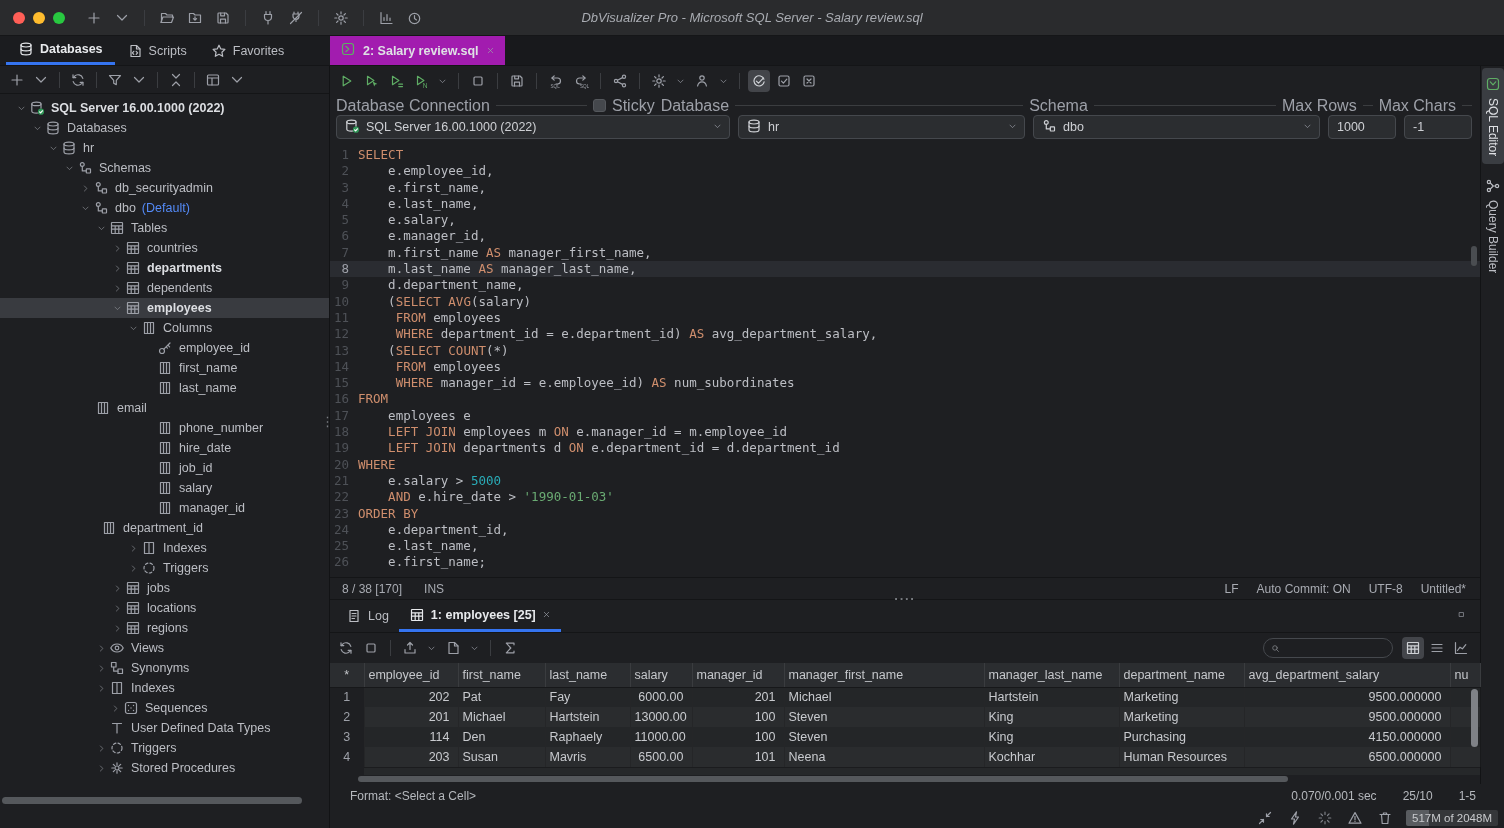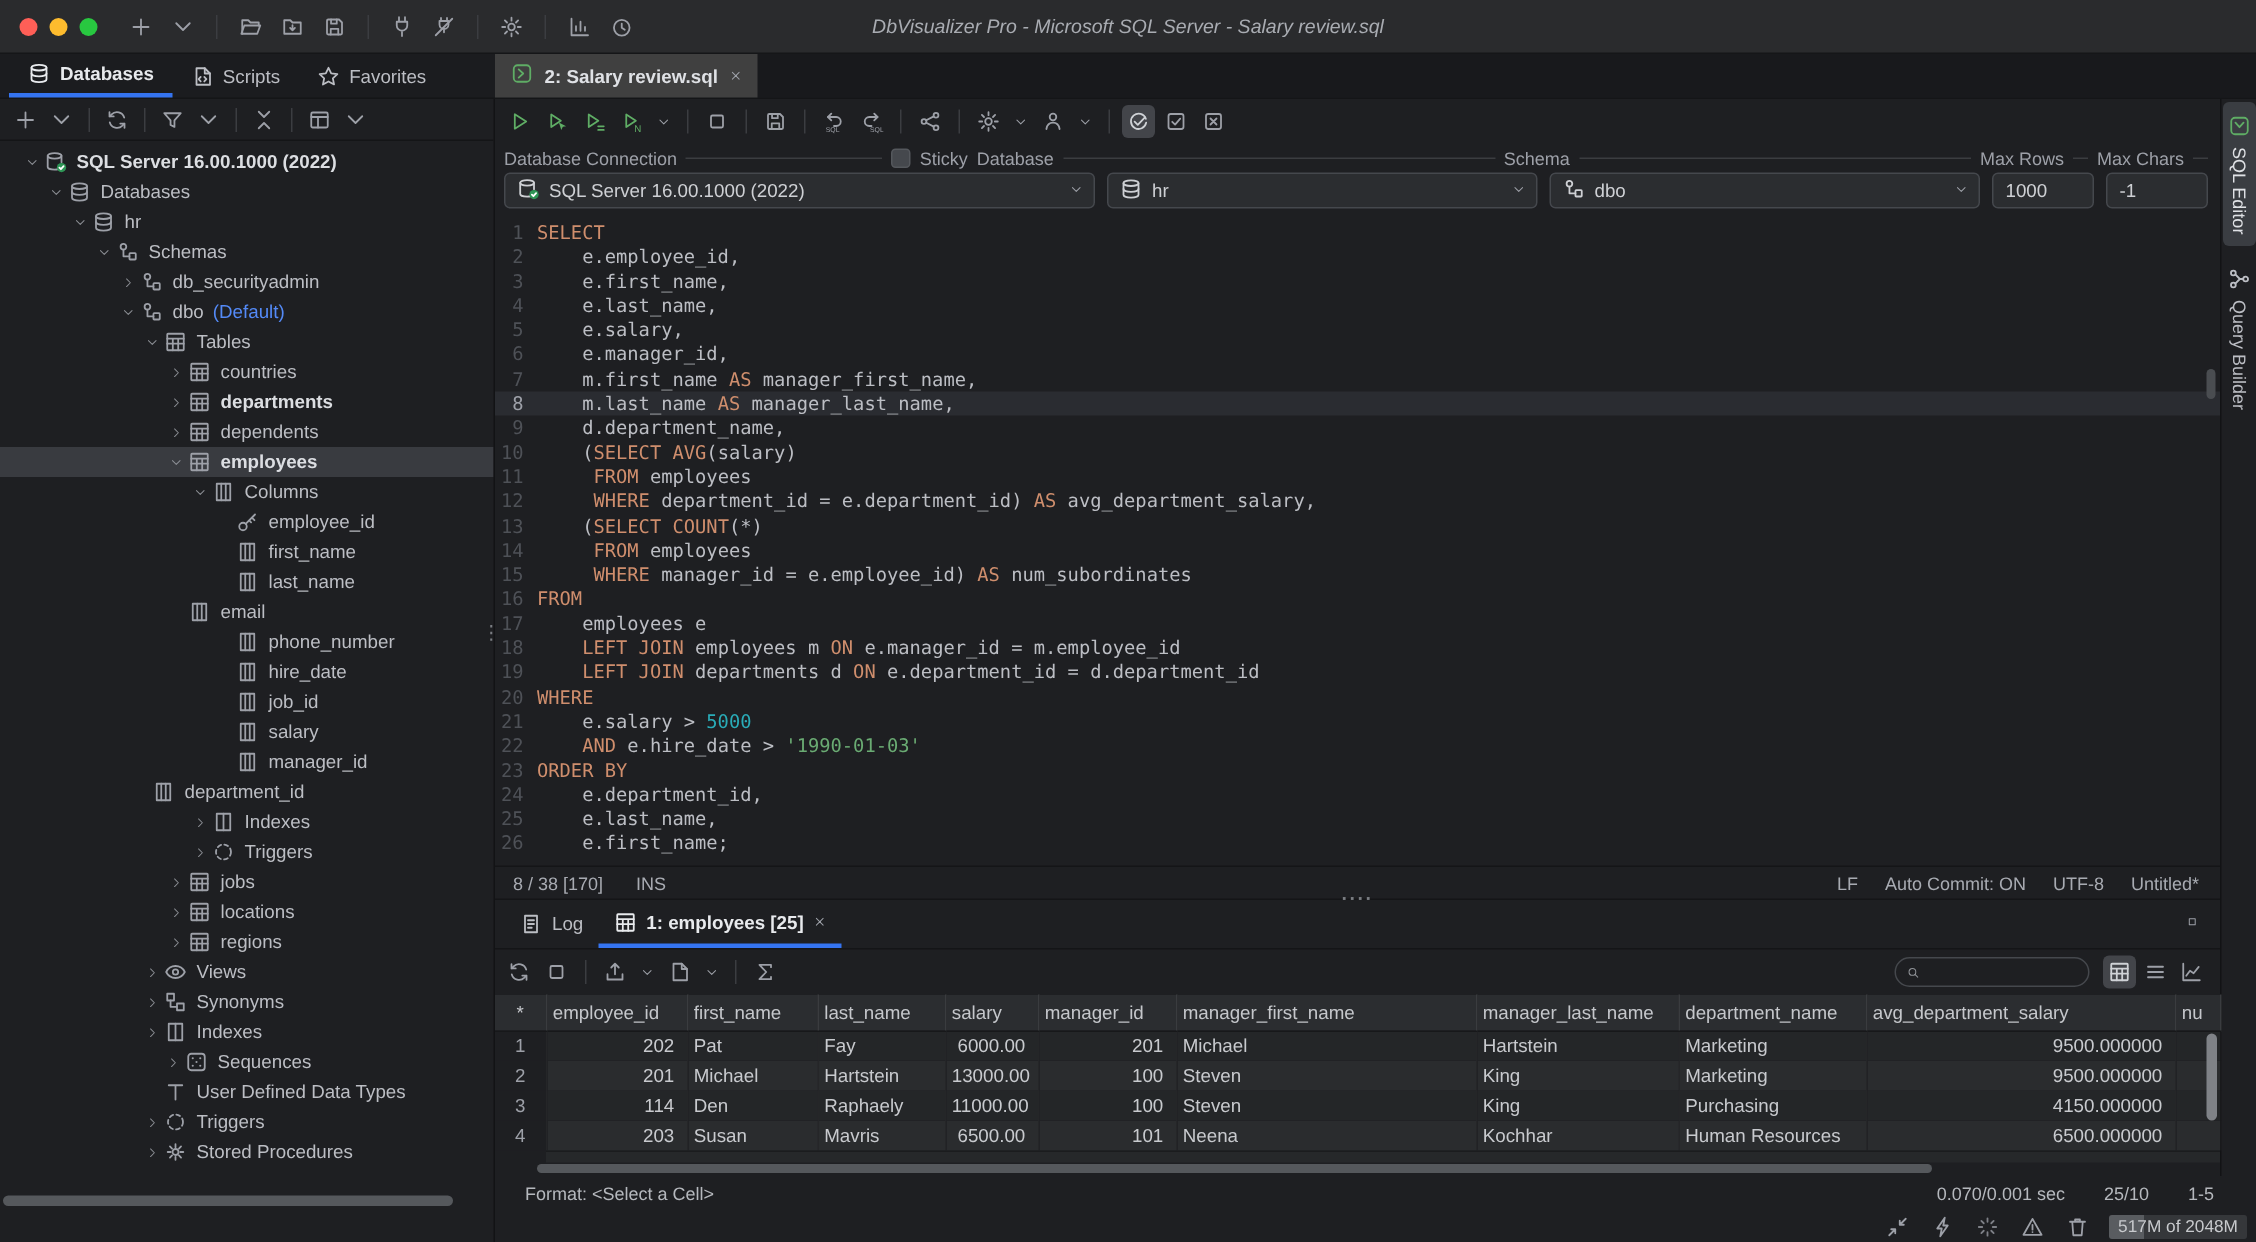--- a/index.html
+++ b/index.html
@@ -19,21 +19,21 @@
   .light { width:12px; height:12px; border-radius:50%; }
   .tb-tools { display:flex; align-items:center; gap:6px; color:#a8abb0; }
   .tb-title { position:absolute; left:0; right:0; text-align:center; color:#a9acb2; font-size:13px; pointer-events:none;font-style:italic; }
 
   
   .tabrow { height:30px; background:#1b1c1f; border-bottom:1px solid #141517; display:flex; }
   .side-tabs { width:330px; display:flex; align-items:stretch; padding-left:6px; }
   .stab { display:flex; align-items:center; gap:6px; padding:0 12px; color:#bcbec4; }
   .stab.active { color:#e8eaed; font-weight:bold; border-bottom:3px solid #3574f0; }
   .etab-strip { flex:1; display:flex; background:#18191c; }
-  .etab { display:flex; align-items:center; gap:7px; padding:0 10px 0 10px; background:#404040; color:#dfe1e5; font-weight:bold; }
+  .etab { display:flex; align-items:center; gap:7px; padding:0 10px 0 10px; background:#a21caf; color:#dfe1e5; font-weight:bold; }
   .etab .close { color:#9da0a8; }
 
   
   .main { display:flex; height:762px; }
   .sidebar { width:330px; border-right:1px solid #121315; display:flex; flex-direction:column; position:relative; }
   .side-toolbar { height:28px; display:flex; align-items:center; gap:2px; padding-left:6px; border-bottom:1px solid #141517; }
   .tree { flex:1; overflow:hidden; padding-top:4px; }
   .trow { height:20px; display:flex; align-items:center; white-space:nowrap; }
   .trow.sel { background:#393b40; }
   .trow .chev { width:15px; display:flex; align-items:center; justify-content:center; color:#8b8e94; }
@@ -47,21 +47,21 @@
 
   .right-wrap { width:1174px; display:flex; flex-direction:column; }
   .top-flex { flex:1; display:flex; min-height:0; }
   .center { width:1150px; display:flex; flex-direction:column; min-width:0; }
 
   
   .ed-toolbar { height:30px; display:flex; align-items:center; gap:3px; padding-left:5px; }
 
   
   .conn-panel { height:48px; padding:0 8px 0 6px; }
-  .lab-row { height:19px; display:flex; align-items:center; gap:6px; color:#9da0a8; font-size:12px; }
+  .lab-row { height:19px; display:flex; align-items:center; gap:6px; color:#9da0a8; font-size:16px; }
   .hl { height:1px; background:#3b3d40; }
   .checkbox { width:13px; height:13px; border-radius:3px; background:#45484d; border:1px solid #55585d; }
   .fld-row { display:flex; gap:8px; height:24px; }
   .dd { background:#2b2d30; border:1px solid #45484d; border-radius:4px; display:flex; align-items:center; gap:6px; padding:0 7px; color:#ced0d4; }
   .dd .caret { margin-left:auto; color:#9da0a8; }
   .numfld { background:#2b2d30; border:1px solid #45484d; border-radius:4px; display:flex; align-items:center; padding:0 8px; color:#ced0d4; }
 
   
   .code-area { flex:1; position:relative; overflow:hidden; background:#1e1f22; font-family:"DejaVu Sans Mono", monospace; font-size:12.5px; padding-top:3px; }
   .cline { display:flex; height:16.3px; line-height:16.3px; white-space:pre; }
@@ -483,21 +483,21 @@
         <div class="trow" style="padding-left:142px">
           <span class="chev"></span>
           <span class="nicon">
             <svg class="ic " viewBox="0 0 16 16" fill="none" stroke="currentColor" stroke-width="1.2" stroke-linecap="round" stroke-linejoin="round">
               <rect x="3.5" y="2.5" width="9" height="11"></rect>
               <path d="M6.5 2.5v11M9.5 2.5v11"></path>
             </svg>
           </span>
           <span class="lbl">last_name</span>
         </div>
-        <div class="trow" style="padding-left:110px">
+        <div class="trow" style="padding-left:80px">
           <span class="chev"></span>
           <span class="nicon">
             <svg class="ic " viewBox="0 0 16 16" fill="none" stroke="currentColor" stroke-width="1.2" stroke-linecap="round" stroke-linejoin="round">
               <rect x="3.5" y="2.5" width="9" height="11"></rect>
               <path d="M6.5 2.5v11M9.5 2.5v11"></path>
             </svg>
           </span>
           <span class="lbl">email</span>
         </div>
         <div class="trow" style="padding-left:142px">

